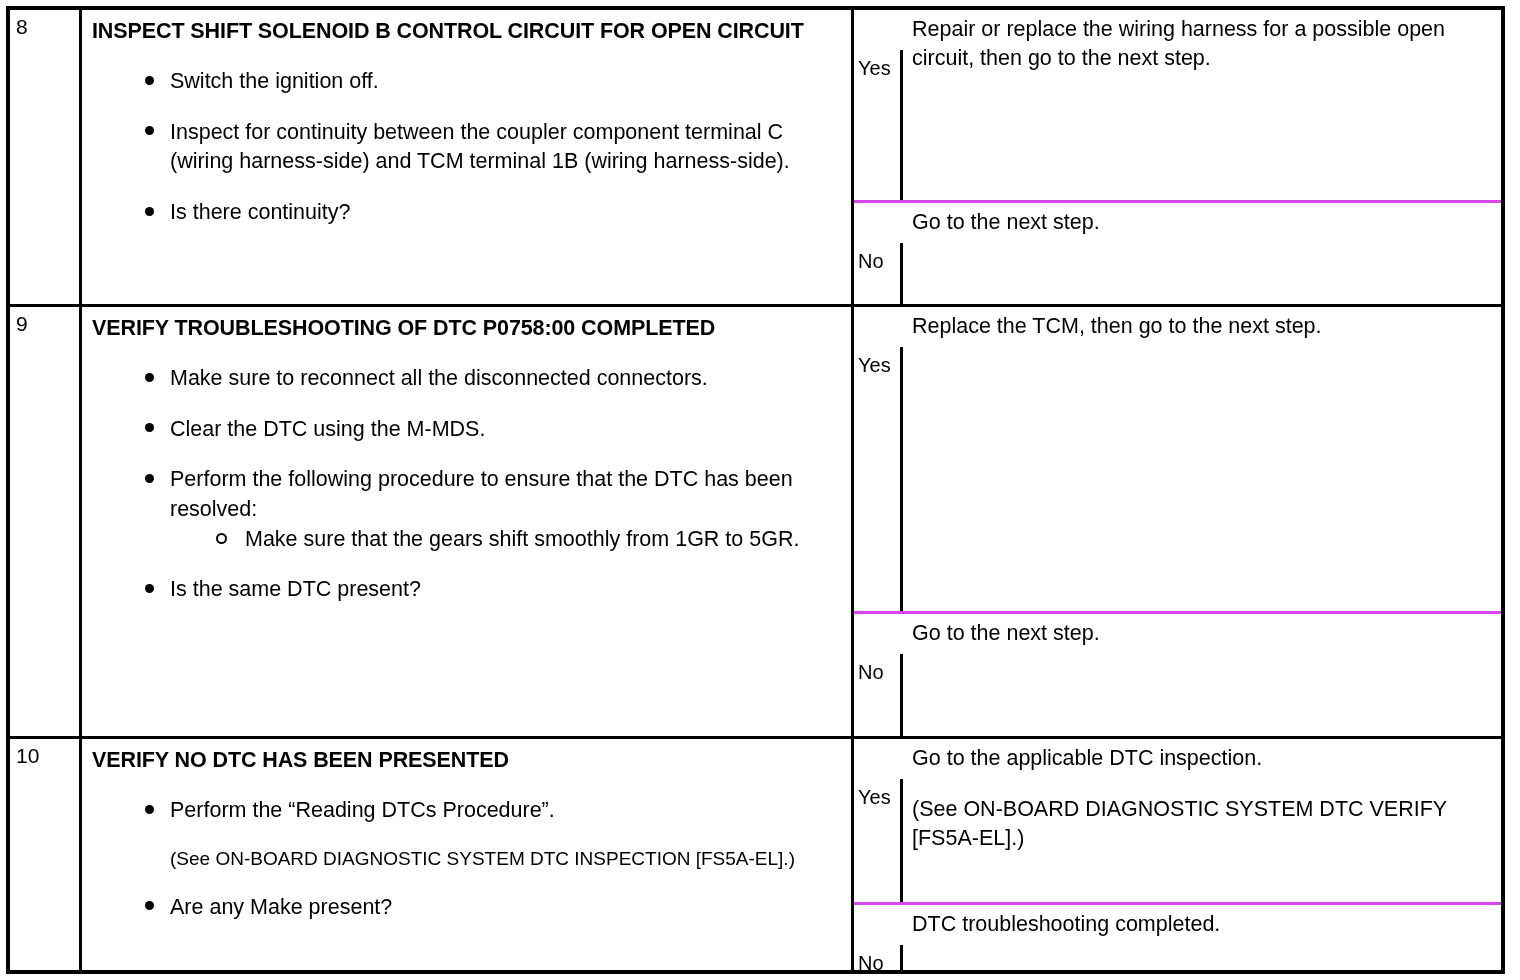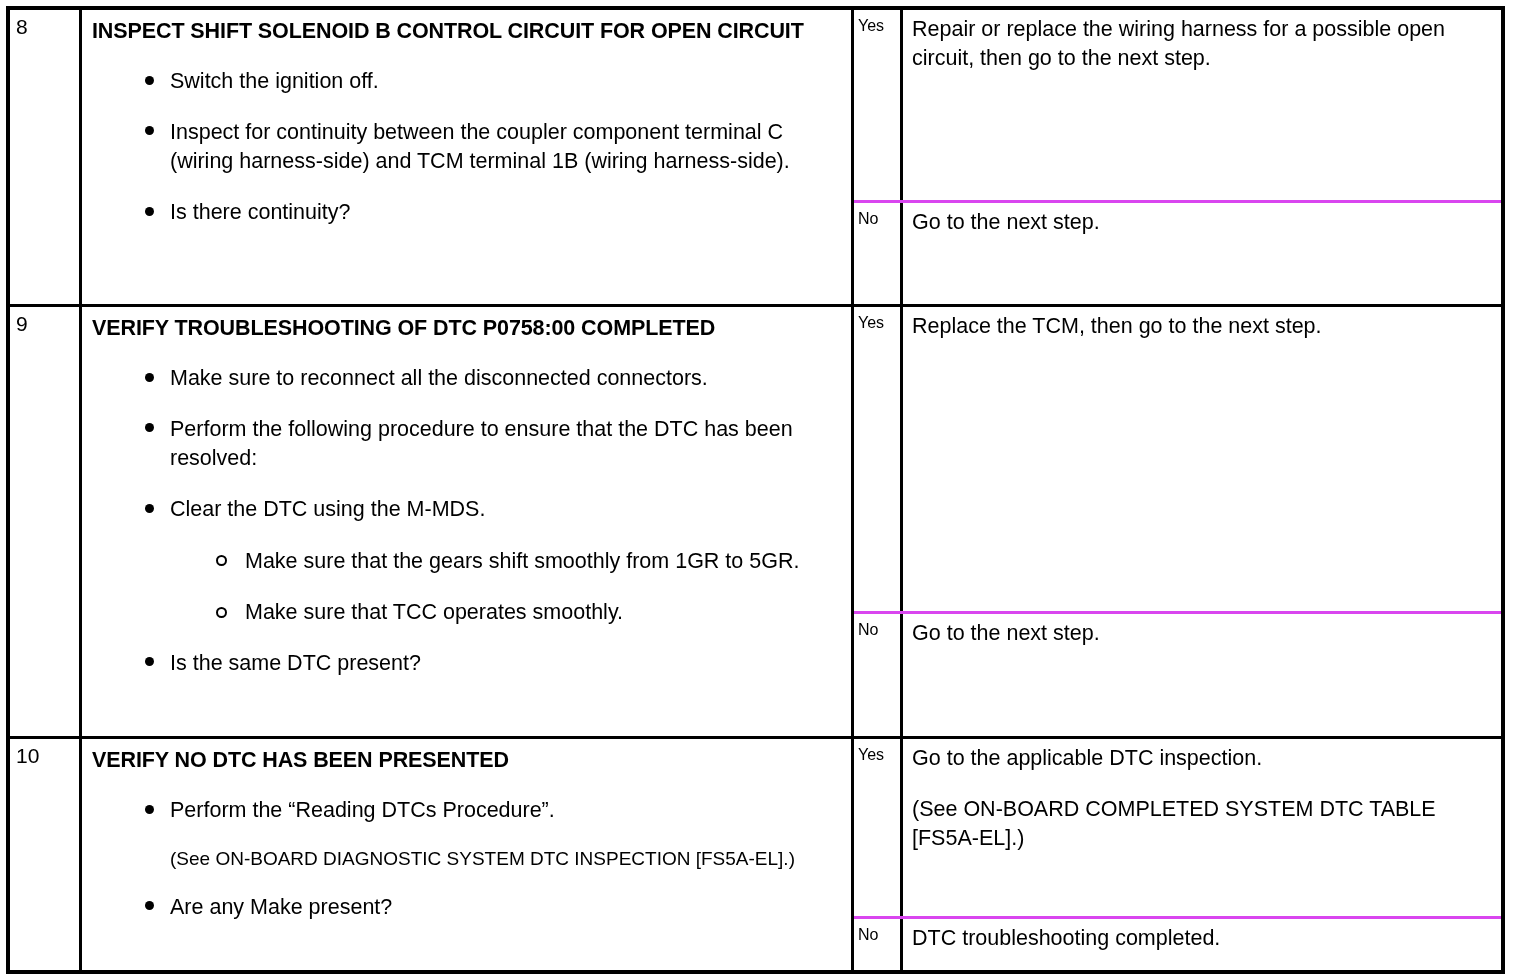--- a/index.html
+++ b/index.html
@@ -100,21 +100,20 @@
   .subbullets {
     margin: 0;
     padding: 0;
     list-style: none;
   }
   .subbullet {
     position: relative;
     font-size: 21.5px;
     line-height: 1.38;
     padding-left: 153px;
-    margin-top: 22px;
   }
   .subbullet > .ring {
     position: absolute;
     left: 124px;
     top: 0.40em;
     width: 7px;
     height: 7px;
     border-radius: 50%;
     border: 2.4px solid #000;
     box-sizing: content-box;
@@ -133,22 +132,23 @@
     overflow: hidden;
   }
   .answer + .answer {
     border-top: 3px solid #d946ef;
   }
   .answer-key {
     flex: 0 0 49px;
     box-sizing: border-box;
     border-right: 3px solid #000;
     padding: 5px 0 0 4px;
-    font-size: 16px;
+    font-size: 20px;
     line-height: 1.35;
+    margin-top: 40px;
   }
   .answer-text {
     flex: 1 1 auto;
     box-sizing: border-box;
     padding: 5px 0 0 9px;
     font-size: 21.5px;
     line-height: 1.35;
   }
   .answer-text .para + .para { margin-top: 22px; }
 
@@ -213,36 +213,32 @@
 
     <div class="col-body">
       <div class="step-title">VERIFY TROUBLESHOOTING OF DTC P0758:00 COMPLETED</div>
       <ul class="bullets">
         <li class="bullet">
           <span class="dot"></span>
           <span>Make sure to reconnect all the disconnected connectors.</span>
         </li>
         <li class="bullet">
           <span class="dot"></span>
+          <span>Clear the DTC using the M-MDS.</span>
+        </li>
+        <li class="bullet">
+          <span class="dot"></span>
           <span>Perform the following procedure to ensure that the DTC has been resolved:</span>
-        </li>
-        <li class="bullet">
-          <span class="dot"></span>
-          <span>Clear the DTC using the M-MDS.</span>
         </li>
       </ul>
       <ul class="subbullets">
         <li class="subbullet">
           <span class="ring"></span>
           <span>Make sure that the gears shift smoothly from 1GR to 5GR.</span>
         </li>
-        <li class="subbullet">
-          <span class="ring"></span>
-          <span>Make sure that TCC operates smoothly.</span>
-        </li>
       </ul>
       <ul class="bullets">
         <li class="bullet">
           <span class="dot"></span>
           <span>Is the same DTC present?</span>
         </li>
       </ul>
     </div>
 
     <div class="col-answers">
@@ -282,21 +278,21 @@
           <span>Are any Make present?</span>
         </li>
       </ul>
     </div>
 
     <div class="col-answers">
       <div class="answer a-yes">
         <div class="answer-key">Yes</div>
         <div class="answer-text">
           <div class="para">Go to the applicable DTC inspection.</div>
-          <div class="para">(See ON-BOARD COMPLETED SYSTEM DTC TABLE [FS5A-EL].)</div>
+          <div class="para">(See ON-BOARD DIAGNOSTIC SYSTEM DTC VERIFY [FS5A-EL].)</div>
         </div>
       </div>
       <div class="answer a-no">
         <div class="answer-key">No</div>
         <div class="answer-text">
           <div class="para">DTC troubleshooting completed.</div>
         </div>
       </div>
     </div>
   </div>

